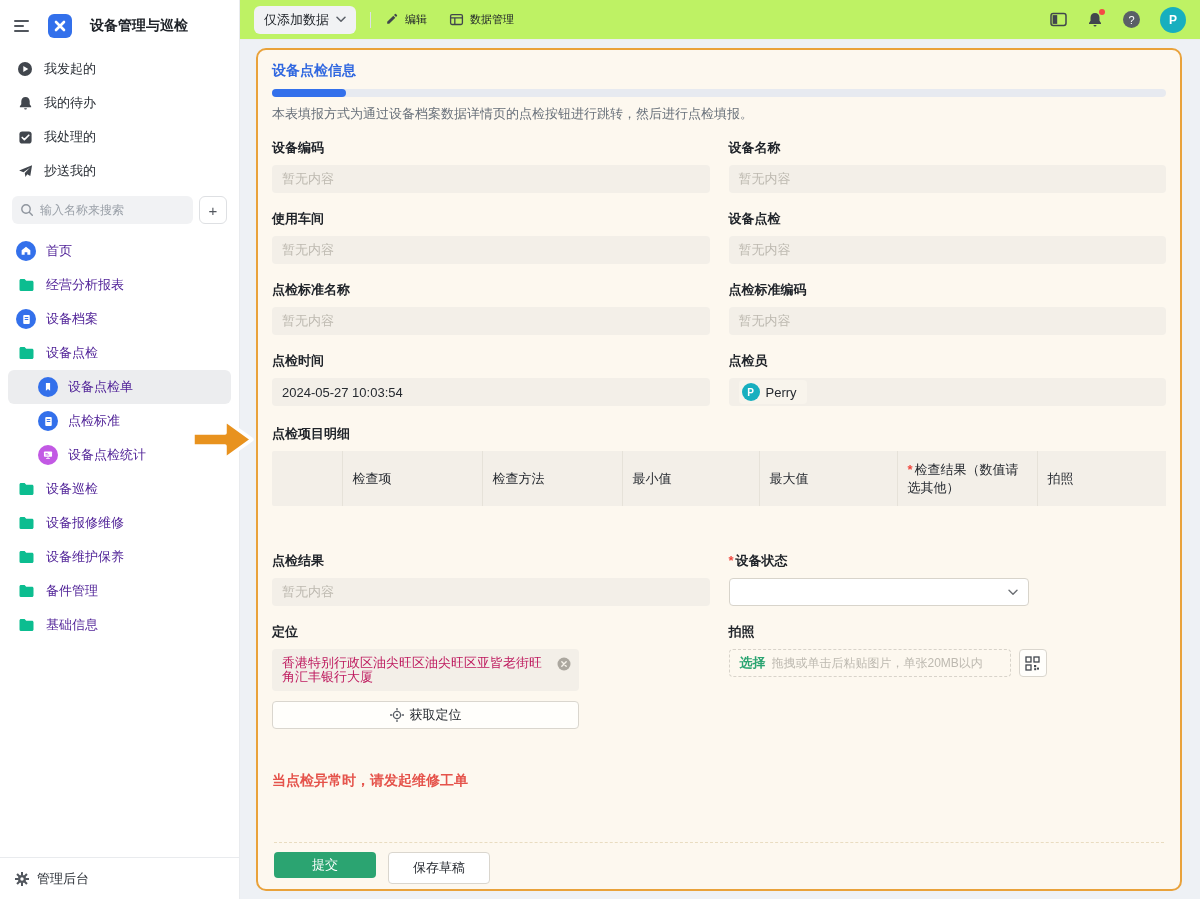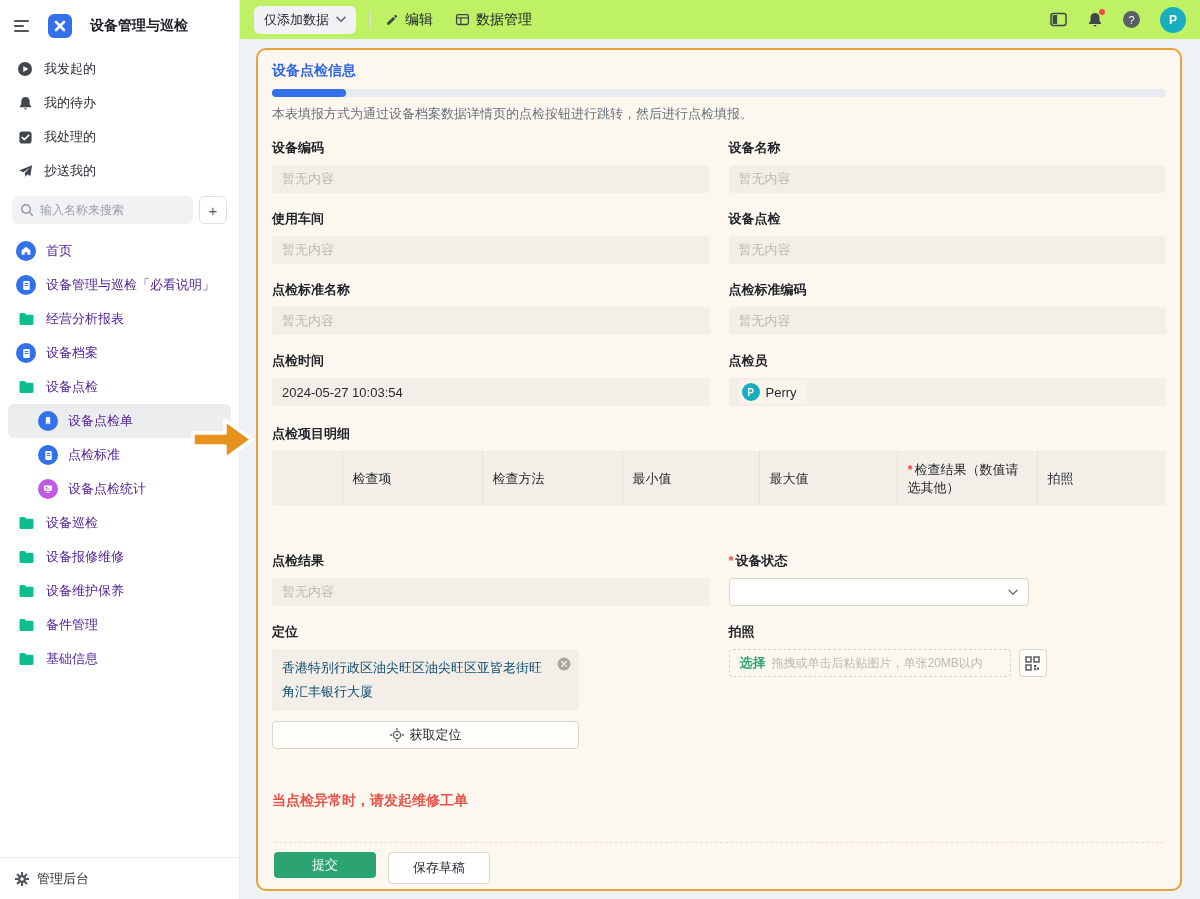--- a/index.html
+++ b/index.html
@@ -43,21 +43,21 @@
   .sb-footer { position:absolute; left:0; right:0; bottom:0; height:42px; border-top:1px solid #E9EBEE;
     display:flex; align-items:center; gap:8px; padding:0 15px; font-size:13px; color:#2A2F36;
     background:#fff; cursor:pointer; }
 
   
   .topbar { position:absolute; left:240px; right:0; top:0; height:40px; background:#bef264;
     border-bottom:1px solid #ECEDEF; display:flex; align-items:center; padding:0 14px; z-index:4; }
   .tb-add { height:28px; background:#F1F2F4; border:none; border-radius:6px; padding:0 10px;
     display:flex; align-items:center; gap:7px; font-size:13px; color:#20242A; cursor:pointer; font-family:inherit; }
   .tb-sep { width:1px; height:16px; background:#DDE0E4; margin:0 14px; }
-  .tb-action { display:flex; align-items:center; gap:6px; font-size:14px; color:#20242A;
+  .tb-action { display:flex; gap:6px; font-size:11px; color:#20242A;
     margin-right:22px; cursor:pointer; background:none; border:none; font-family:inherit; }
   .tb-right { margin-left:auto; display:flex; align-items:center; gap:20px; }
   .tb-ic { position:relative; display:flex; cursor:pointer; }
   .bell-dot { position:absolute; top:-2px; right:-2px; width:6px; height:6px; border-radius:50%;
     background:#F54A45; }
   .help-icon { width:17px; height:17px; border-radius:50%; background:#5A6066; color:#fff;
     font-size:11px; display:flex; align-items:center; justify-content:center; cursor:pointer; }
   .tb-avatar { width:26px; height:26px; border-radius:50%; background:#17AFBF; color:#fff;
     font-size:12px; font-weight:bold; display:flex; align-items:center; justify-content:center; cursor:pointer; }
 
@@ -91,21 +91,21 @@
   table.d-table th { background:#F3EFE8; font-size:13px; font-weight:normal; color:#262A30;
     text-align:left; padding:6px 10px; height:55px; border-left:1px solid #E6E2D9; vertical-align:middle; }
   table.d-table th:first-child { border-left:none; border-radius:2px 0 0 2px; }
   .c0{width:70px;} .c1{width:140px;} .c2{width:140px;} .c3{width:137px;} .c4{width:138px;} .c5{width:140px;}
 
   .select { width:300px; height:28px; background:#fff; border:1px solid #D8D4CB; border-radius:4px;
     position:relative; cursor:pointer; }
   .select svg { position:absolute; right:10px; top:10px; }
 
   .loc-box { width:307px; background:#F3EFE8; border-radius:4px; padding:7px 28px 7px 10px;
-    font-size:13px; color:#0c4a6e; line-height:24px; position:relative; }
+    font-size:13px; color:#be185d; line-height:14px; position:relative; }
   .loc-clear { position:absolute; top:8px; right:8px; cursor:pointer; display:flex; }
   .loc-btn { width:307px; height:28px; margin-top:10px; background:#FFFEFB; border:1px solid #DAD6CE;
     border-radius:4px; display:flex; align-items:center; justify-content:center; gap:6px; font-size:13px;
     color:#262A30; cursor:pointer; font-family:inherit; }
 
   .photo-row { display:flex; align-items:center; }
   .photo-drop { width:282px; height:28px; border:1px dashed #D8D3CA; border-radius:4px; display:flex;
     align-items:center; gap:6px; padding:0 10px; cursor:pointer; }
   .sel { color:#2BA471; font-size:13px; font-weight:bold; }
   .hint { color:#BDB9B0; font-size:12px; white-space:nowrap; overflow:hidden; }
@@ -195,30 +195,20 @@
   </div>
 
   <div class="sb-menu">
     <div class="mitem">
       <span class="mi-circle bg-blue">
         <svg width="12" height="12" viewBox="0 0 16 16">
             <path d="M8 2.2 13.8 7v6H9.8V9.5H6.2V13H2.2V7z" fill="#fff"></path>
           </svg>
       </span>
       <span>首页</span>
-    </div>
-    <div class="mitem">
-      <span class="mi-circle bg-blue">
-        <svg width="13" height="13" viewBox="0 0 16 16">
-            <rect x="4" y="2.5" width="8" height="11" rx="1.2" fill="#fff"></rect>
-            <rect x="5.8" y="5" width="4.4" height="1.2" fill="#3370EB"></rect>
-            <rect x="5.8" y="7.4" width="4.4" height="1.2" fill="#3370EB"></rect>
-          </svg>
-      </span>
-      <span>设备管理与巡检「必看说明」</span>
     </div>
     <div class="mitem">
       <span class="qicon" style="width:20px">
         <svg width="17" height="14" viewBox="0 0 16 14">
             <path d="M1 2.5C1 1.7 1.7 1 2.5 1h3.6l1.6 1.8h5.8c.8 0 1.5.7 1.5 1.5v7.2c0 .8-.7 1.5-1.5 1.5h-11A1.5 1.5 0 0 1 1 11.5z" fill="#0CBD90"></path>
           </svg>
       </span>
       <span>经营分析报表</span>
     </div>
     <div class="mitem">

